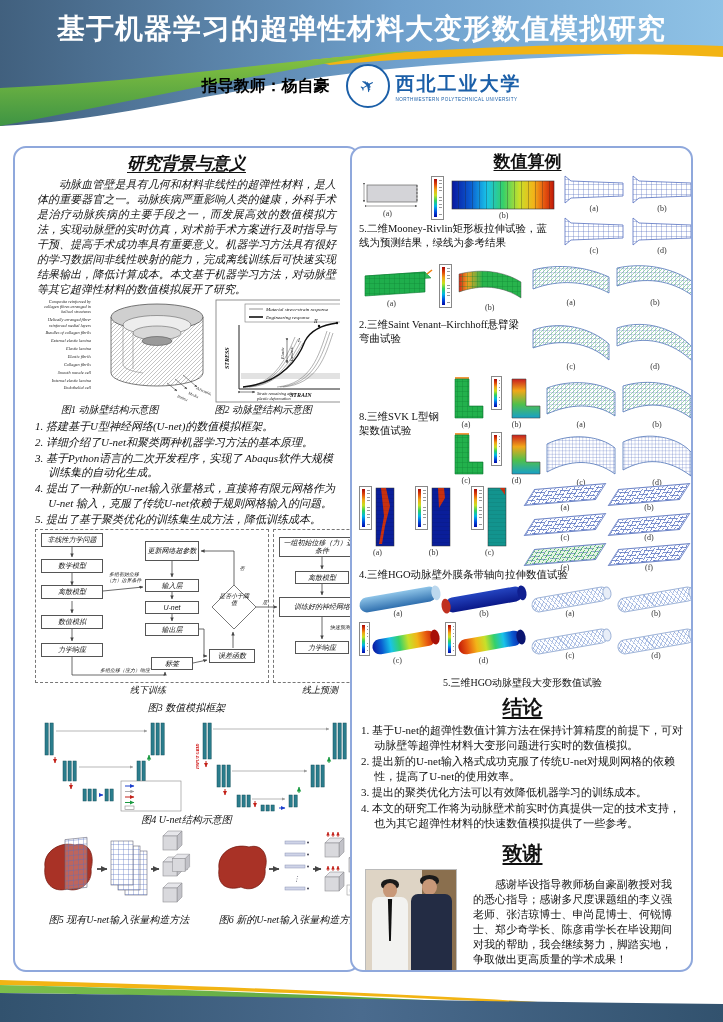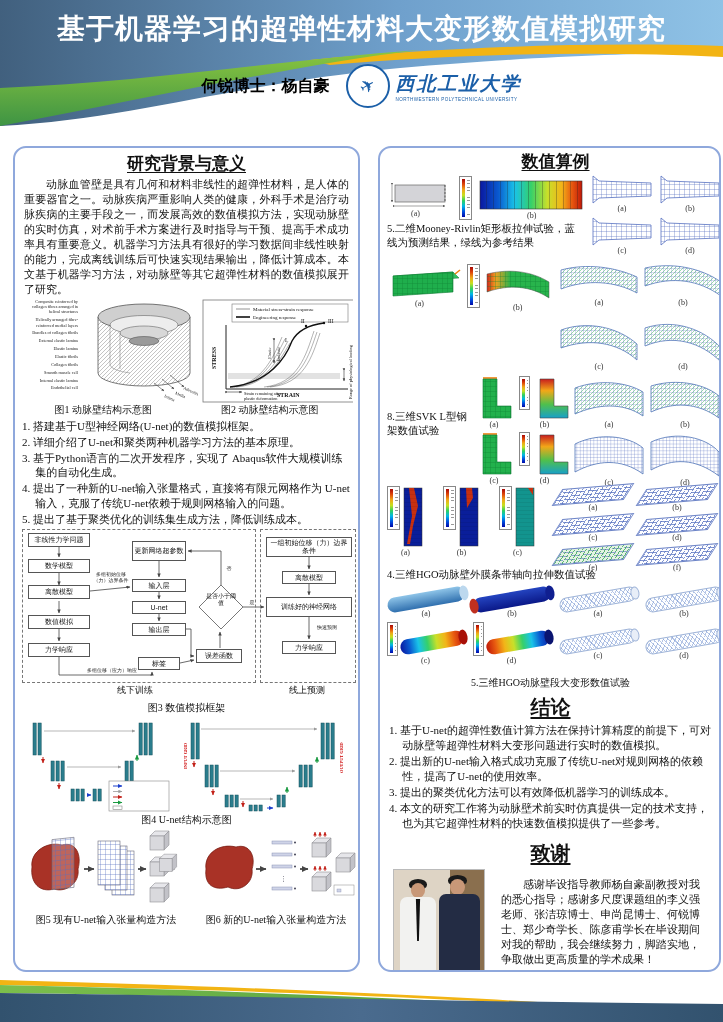--- a/index.html
+++ b/index.html
@@ -12,28 +12,28 @@
          font-family:"Liberation Sans","DejaVu Sans",sans-serif;font-weight:bold;
          font-size:28px;letter-spacing:1px;}
   .authors{position:absolute;top:64px;left:0;right:0;display:flex;justify-content:center;
            align-items:center;gap:16px;}
   .author-lines{font-family:"Liberation Sans","DejaVu Sans",sans-serif;font-weight:bold;
                 font-size:16px;text-align:center;line-height:1.5;color:#000;}
   .logo{display:flex;align-items:center;gap:6px;}
   .emblem{width:40px;height:40px;border:2px solid #1B5FA8;border-radius:50%;background:#fff;
           display:flex;align-items:center;justify-content:center;}
   .emblem span{color:#1B5FA8;font-size:18px;transform:rotate(-30deg);}
-  .uni-cn{color:#1B5FA8;font-weight:bold;font-style:italic;font-size:19px;letter-spacing:2px;
+  .uni-cn{color:#1B5FA8;font-weight:bold;font-size:19px;letter-spacing:2px;
           font-family:"Liberation Serif","DejaVu Serif",serif;}
   .uni-en{color:#1B5FA8;font-size:4.6px;letter-spacing:.4px;
           font-family:"Liberation Sans","DejaVu Sans",sans-serif;}
   .panel{position:absolute;background:#fff;border:2px solid #8FA8DC;border-radius:13px;
          overflow:hidden;}
-  .panel.left{left:13px;top:146px;width:347px;height:826px;padding:2px 5px;box-sizing:border-box;}
-  .panel.right{left:378px;top:146px;width:343px;height:826px;box-sizing:border-box;padding-left:12px;}
+  .panel.left{left:13px;top:146px;width:347px;height:826px;padding:2px 18px;box-sizing:border-box;font-style:italic;}
+  .panel.right{left:350px;top:146px;width:343px;height:826px;box-sizing:border-box;padding-left:12px;}
   .sec{font-family:"Liberation Sans","DejaVu Sans",sans-serif;font-weight:bold;font-size:17px;
        text-align:center;text-decoration:underline;text-underline-offset:3px;margin:2px 0;}
   .sec.small{font-size:20px;}
   .para{font-size:11px;line-height:1.36;text-align:justify;text-indent:2em;margin:2px 4px;}
   .nlist{font-size:11px;line-height:1.36;margin:2px 2px;}
   .nlist div{padding-left:1.2em;text-indent:-1.2em;margin:1px 0;}
   .figrow{display:flex;gap:4px;margin:2px 0 0 0;align-items:flex-start;}
   .caprow{display:flex;}
   .caprow .fcap{flex:1;}
   .fcap{font-size:10px;text-align:center;color:#111;}
@@ -181,21 +181,21 @@
       </linearGradient>
     </defs>
     <rect width="723" height="146" fill="url(#hbg)"></rect>
     <path d="M0,126 C140,118 230,84 400,68 C540,56 650,52 723,54 L723,146 L0,146 Z" fill="#ffffff"></path>
     <path d="M310,60 C460,46 600,42 723,46 L723,57 C600,51 470,53 330,65 Z" fill="#F2B414"></path>
     <path d="M0,88 C150,82 280,60 420,50 C300,64 160,96 0,126 Z" fill="url(#grn)"></path>
   </svg>
   <div class="title">基于机器学习的超弹性材料大变形数值模拟研究</div>
   <div class="authors">
     <div class="author-lines">
-      <div>何锐博士：杨自豪</div>
+      <div>指导教师：杨自豪</div>
     </div>
     <div class="logo">
       <div class="emblem">
           <span>✈</span>
         </div>
       <div>
         <div class="uni-cn">西北工业大学</div>
         <div class="uni-en">NORTHWESTERN POLYTECHNICAL UNIVERSITY</div>
       </div>
     </div>
@@ -503,20 +503,21 @@
         <path d="M6,8 L66,4 66,24 6,28 Z" fill="url(#gg5)"></path>
         <line x1="68" y1="6" x2="73" y2="2" stroke="#f08010" stroke-width="1.6"></line>
       </svg>
       <div class="sub" style="position:absolute;left:28px;top:40px">(a)</div>
       <div class="cbar" style="position:absolute;left:80px;top:4px"></div>
       <svg style="position:absolute;left:98px;top:6px" width="70" height="36">
         <path d="M2,8 C26,2 48,6 64,16 L64,32 C46,20 24,18 2,26 Z" fill="url(#bentg)" stroke="#555" stroke-width="0.5"></path>
         <path d="M2,8 C26,2 48,6 64,16 L64,32 C46,20 24,18 2,26 Z" fill="url(#gg5)"></path>
       </svg>
       <div class="sub" style="position:absolute;left:126px;top:44px">(b)</div>
+      <div class="extext" style="left:0;top:58px;width:168px">2.三维Saint Venant–Kirchhoff悬臂梁弯曲试验</div>
       <div class="rcell" style="left:172px;top:0">
         <svg width="80" height="38">
             <path d="M2,10 C28,3 56,7 78,17 L78,33 C56,21 28,19 2,29 Z" fill="url(#g3g)" stroke="#5577bb" stroke-width="0.8"></path>
           </svg>
         <div class="sub">(a)</div>
       </div>
       <div class="rcell" style="left:256px;top:0">
         <svg width="80" height="38">
             <path d="M2,8 C30,2 58,8 78,22 L78,36 C56,20 30,16 2,26 Z" fill="url(#g3g)" stroke="#5577bb" stroke-width="0.8"></path>
           </svg>

